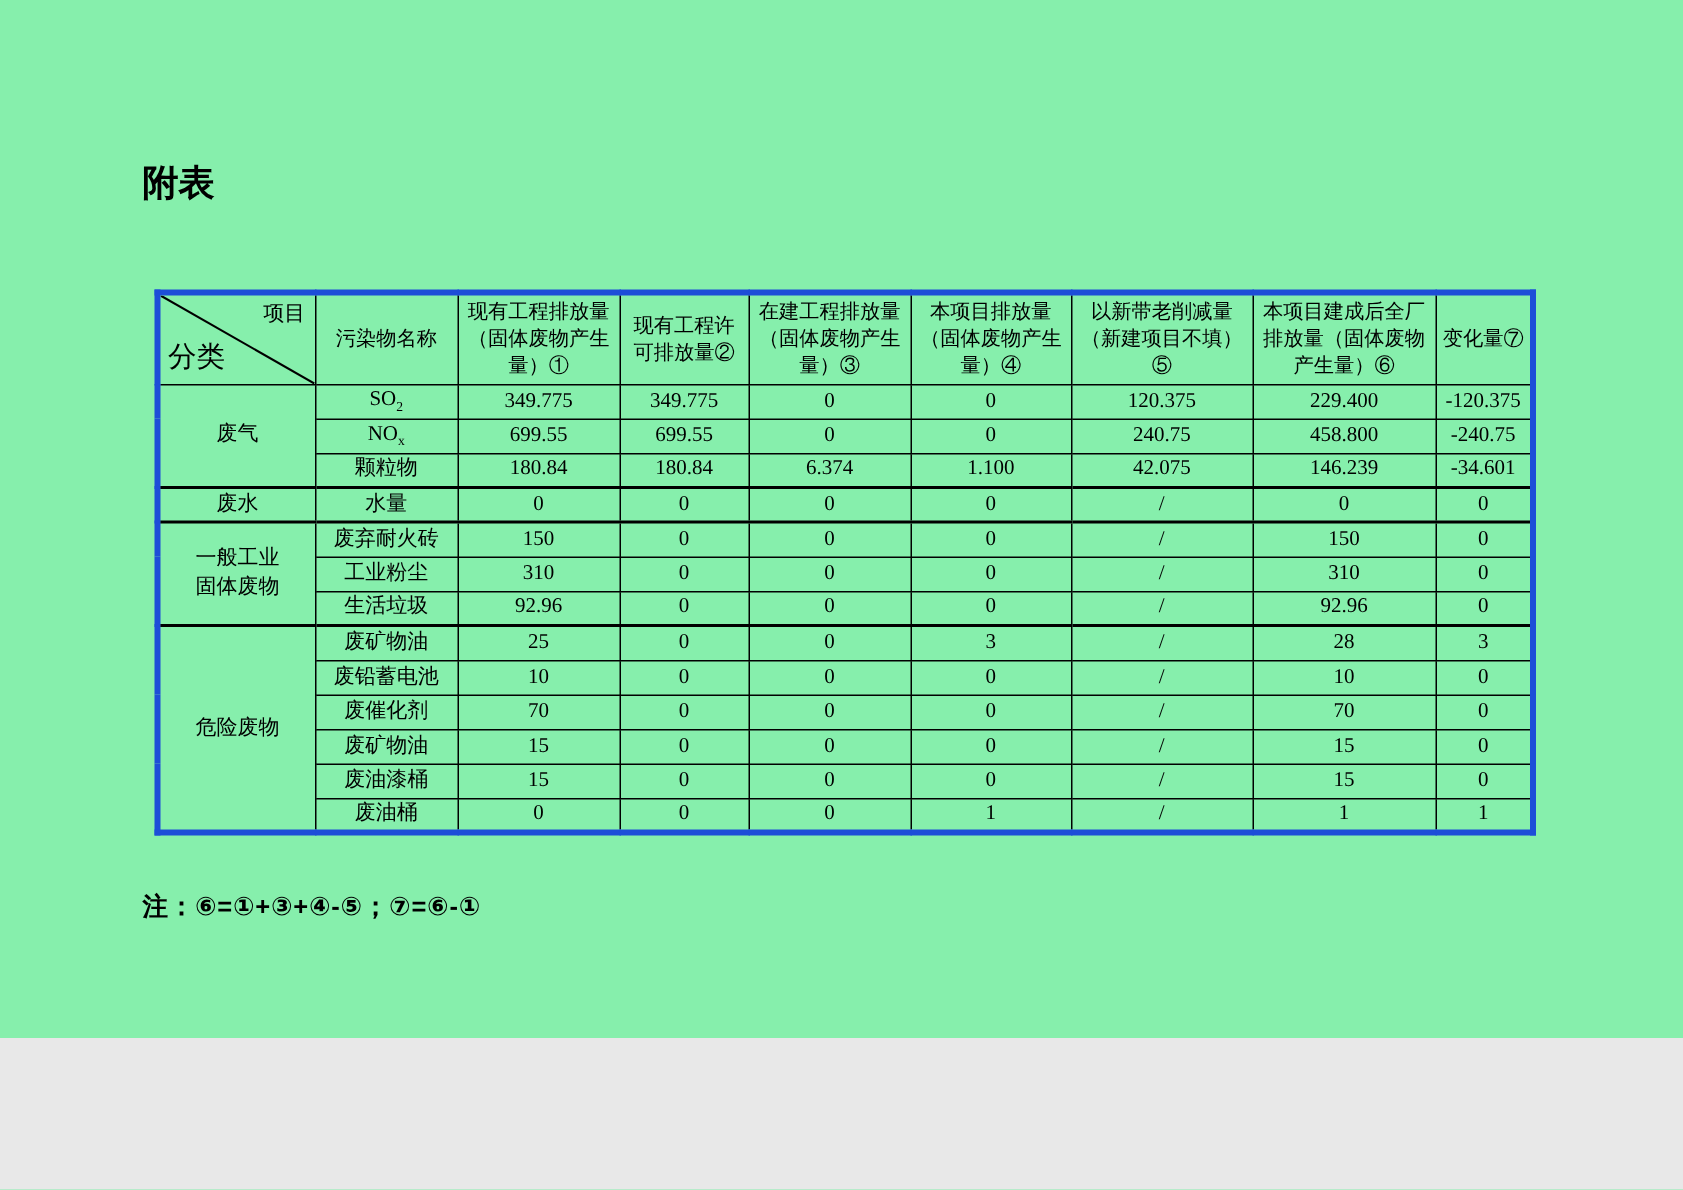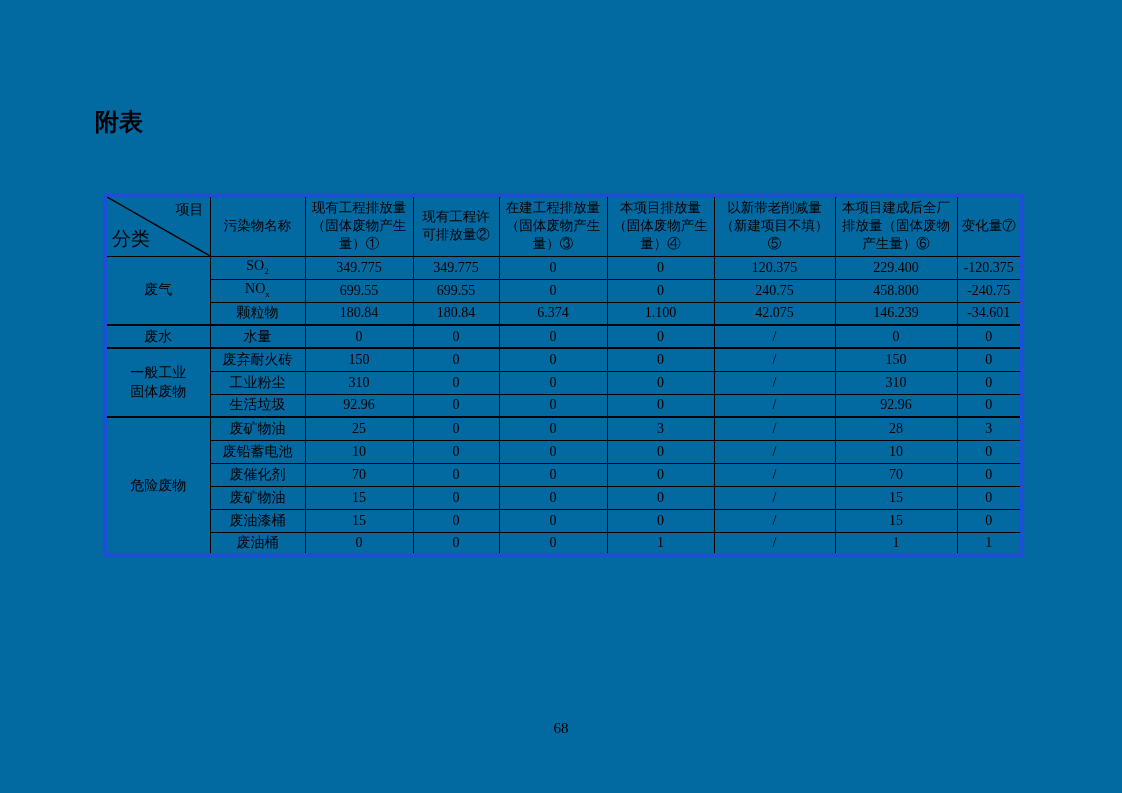--- a/index.html
+++ b/index.html
@@ -1,20 +1,20 @@
 <!DOCTYPE html>
 <html><head>
 <meta charset="utf-8">
 <style>
   * { margin:0; padding:0; box-sizing:border-box; }
   html,body { background:#e8e8e8; }
   .page {
     position:relative;
-    width:1122px; height:793px;
-    background:#0369a1;
+    width:1122px; height:692px;
+    background:#86efac;
     margin:0 auto;
     overflow:hidden;
     font-family:"Liberation Serif","DejaVu Serif",serif;
     color:#000;
   }
   .annex-label {
     position:absolute; left:95px; top:106px;
     font-family:"Liberation Sans","DejaVu Sans",sans-serif;
     font-weight:bold; font-size:24px; color:#000;
   }
@@ -240,16 +240,17 @@
           <td>0</td>
           <td>0</td>
           <td>1</td>
           <td>/</td>
           <td>1</td>
           <td>1</td>
         </tr>
       </tbody>
   </table>
 
+  <div class="note-line">注：⑥=①+③+④-⑤；⑦=⑥-①</div>
 
   <div class="page-number">68</div>
 
 </div>
 
 </body></html>

